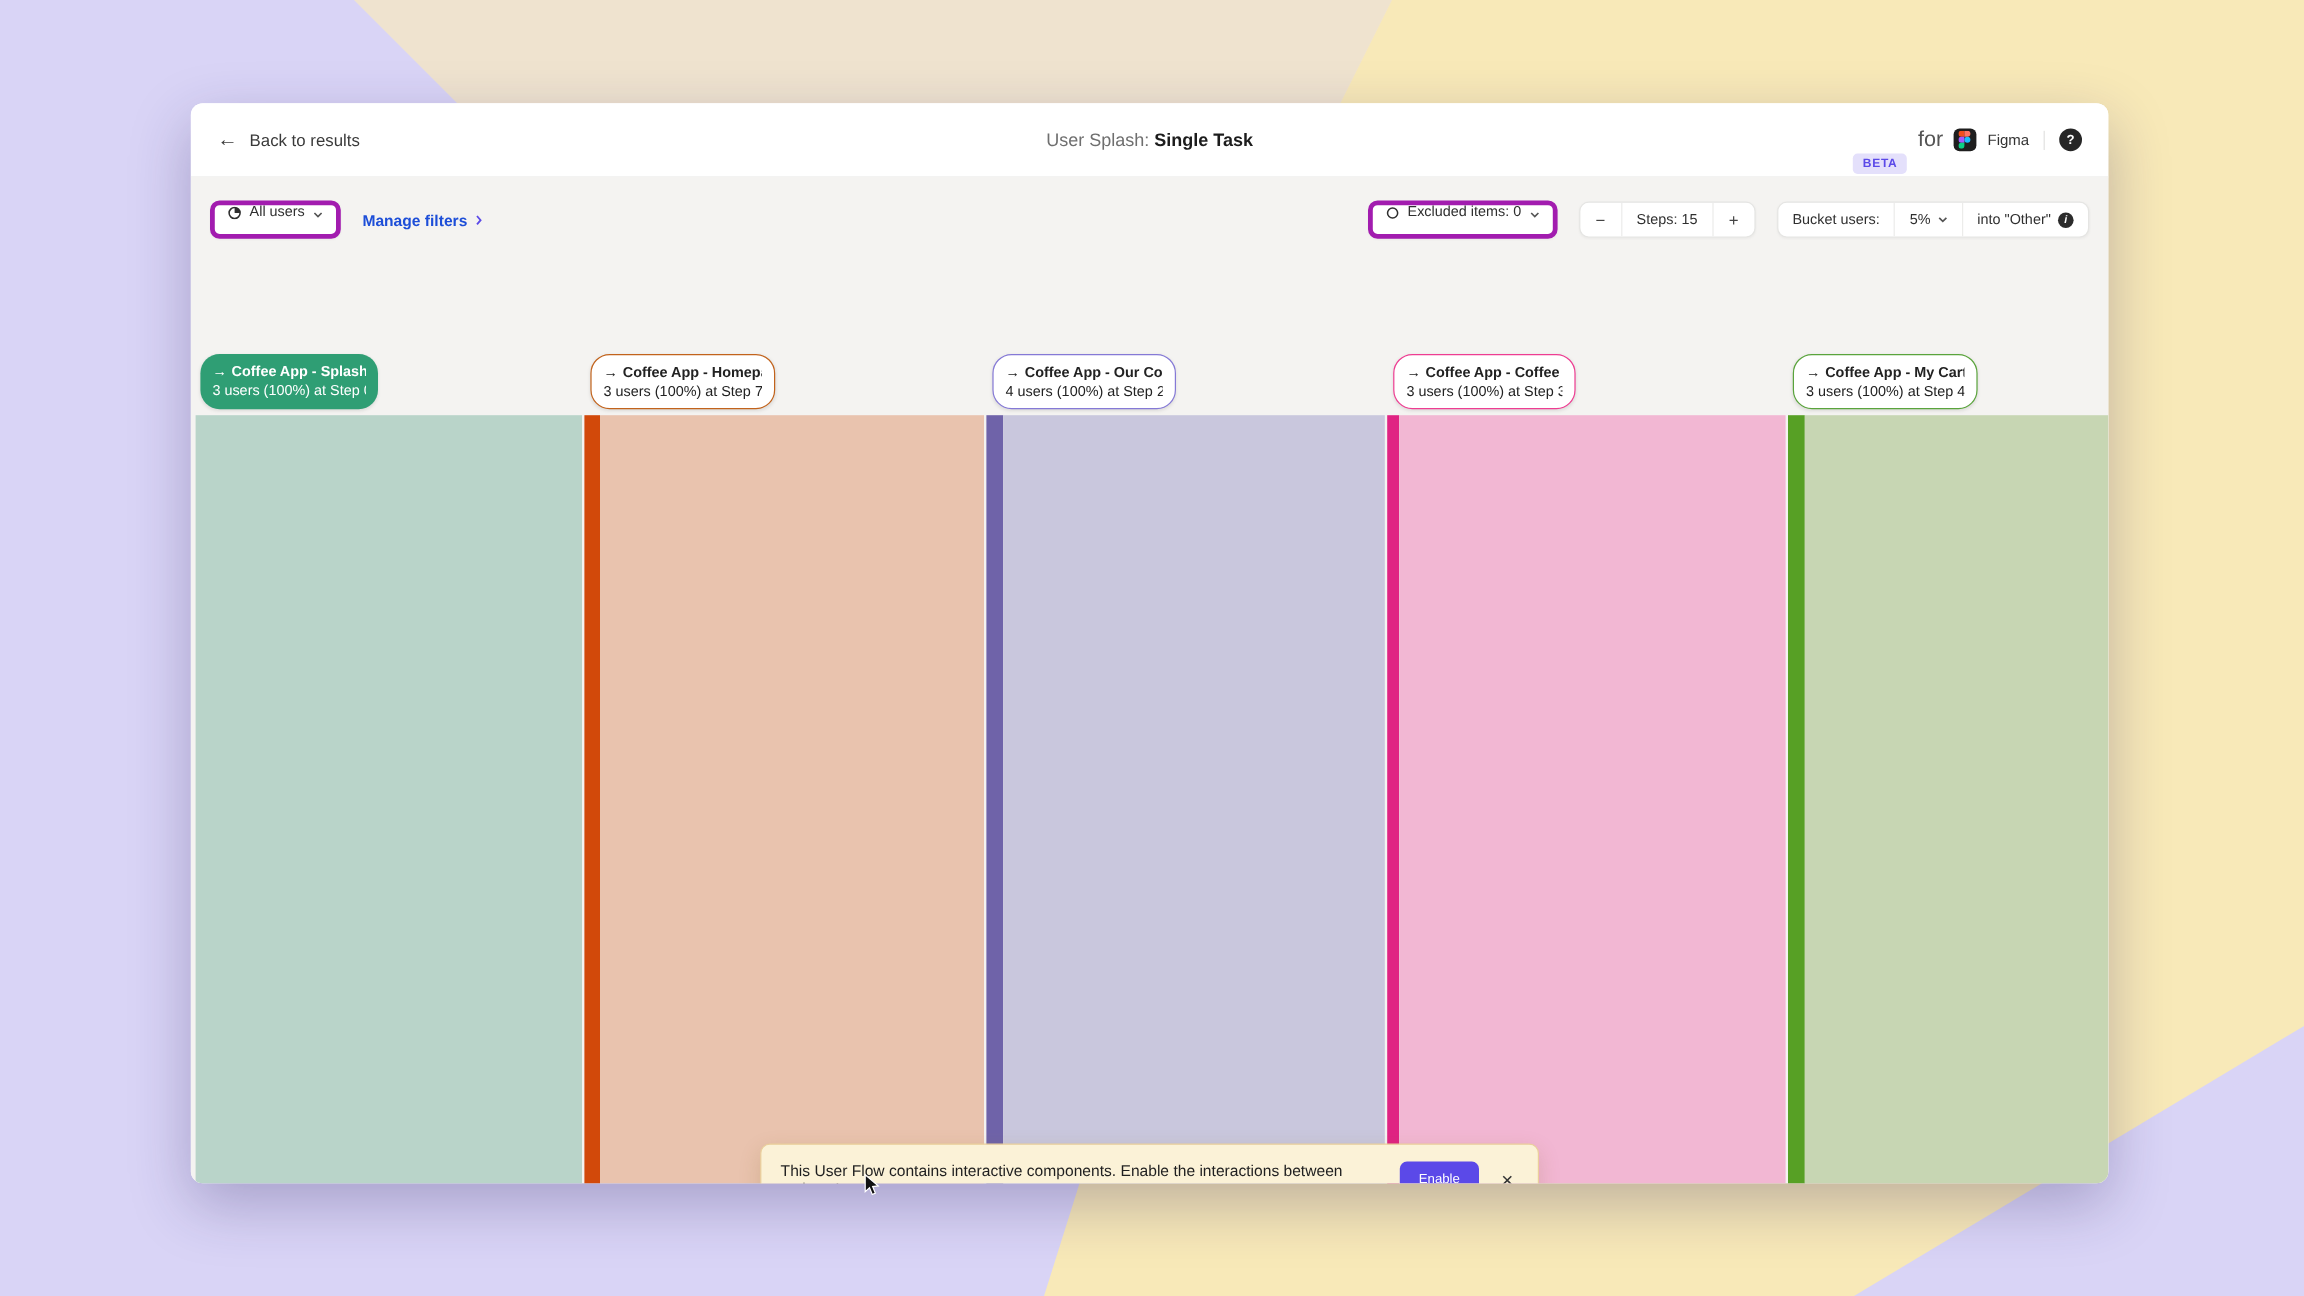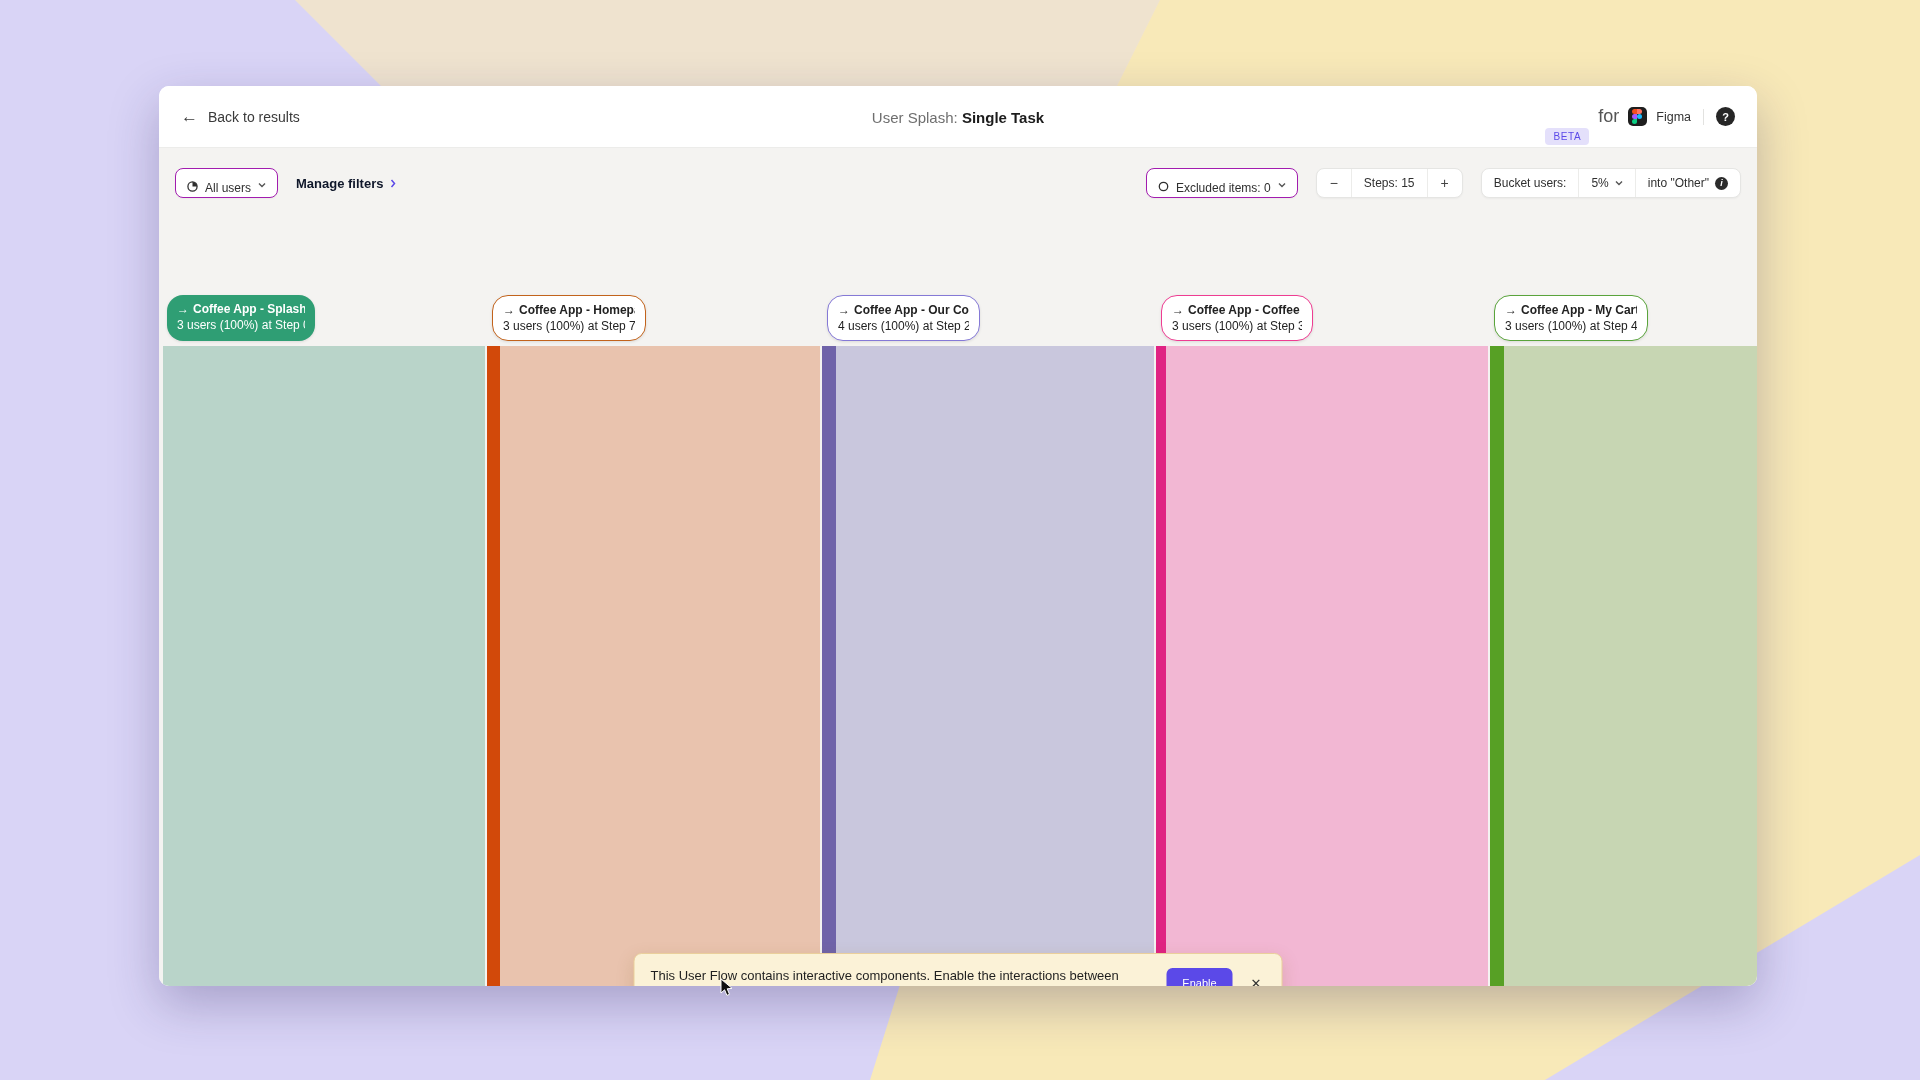--- a/index.html
+++ b/index.html
@@ -24,47 +24,47 @@
   
   .app-header { position:relative; height:62px; background:#fff; display:flex;
     align-items:center; justify-content:space-between; padding:0 22px;
     border-bottom:1px solid #ececea; }
   .back-btn { display:flex; align-items:center; gap:10px; color:#3a3a3a; font-size:14px; cursor:pointer; }
   .back-arrow { font-size:17px; color:#3a3a3a; line-height:1; }
   .win-title { position:absolute; left:50%; top:50%; transform:translate(-50%,-50%);
     font-size:15px; color:#6f6f6f; white-space:nowrap; }
   .win-title b { color:#1c1c1c; font-weight:bold; }
   .header-right { display:flex; align-items:center; gap:9px; }
-  .beta-pill { background:#e4e0fb; color:#5b49e8; font-size:10px; font-weight:normal;
+  .beta-pill { background:#e4e0fb; color:#5b49e8; font-size:10px; font-weight:bold;
     letter-spacing:.6px; padding:3px 8px; border-radius:4px;margin-top:40px; }
   .for-label { font-size:18px; color:#555; }
   .figma-logo { width:19px; height:19px; background:#1e1e1e; border-radius:5px;
     display:flex; align-items:center; justify-content:center; }
   .brand-name { font-size:12.5px; color:#333; }
   .hdr-divider { width:1px; height:16px; background:#e2e2e0; margin:0 3px; }
   .help-circle { width:19px; height:19px; background:#262626; color:#fff; border-radius:50%;
     font-size:11px; font-weight:bold; display:flex; align-items:center; justify-content:center; cursor:pointer; }
 
   
   .canvas { position:absolute; left:0; top:62px; right:0; bottom:0; background:#f4f3f1; }
 
   
   .filter-bar { position:absolute; left:16px; right:16px; top:20px; height:30px;
     display:flex; align-items:center; justify-content:space-between; }
   .fb-left, .fb-right { display:flex; align-items:center; gap:18px; }
-  .pill-btn { display:flex; align-items:flex-start; gap:7px; background:#fff;
-    border:1px solid #a21caf; border-radius:8px; height:30px; padding:12px 11px;
+  .pill-btn { display:flex; align-items:flex-end; gap:7px; background:#fff;
+    border:4px solid #a21caf; border-radius:8px; height:30px; padding:12px 11px;
     font-size:12px; color:#2f2f2f; box-shadow:0 1px 2px rgba(0,0,0,.04); cursor:pointer; white-space:nowrap; }
   .seg-group { display:flex; align-items:stretch; background:#fff; border:1px solid #e5e5e3;
     border-radius:8px; height:30px; box-shadow:0 1px 2px rgba(0,0,0,.04); overflow:hidden; }
   .seg { display:flex; align-items:center; gap:6px; padding:0 12px; font-size:12px;
     color:#2f2f2f; border-right:1px solid #ececea; cursor:pointer; white-space:nowrap; }
   .seg:last-child { border-right:none; }
   .seg.sym { font-size:14px; color:#444; padding:0 13px; }
-  .link-purple { color:#0f172a; font-size:13px; font-weight:bold; display:flex;
+  .link-purple { color:#1d4ed8; font-size:13px; font-weight:bold; display:flex;
     align-items:center; gap:6px; cursor:pointer; }
   .chev { display:inline-block; width:8px; height:8px; }
   .chev svg, .icon-svg svg { display:block; }
   .pie-icon, .circ-icon { width:11px; height:11px; }
   .info-dot { width:13px; height:13px; border-radius:50%; background:#2b2b2b; color:#fff;
     font-size:9px; font-weight:bold; font-style:italic; display:flex; align-items:center;
     justify-content:center; }
 
   
   .col-body { position:absolute; top:198px; height:686px; background:var(--body); }

